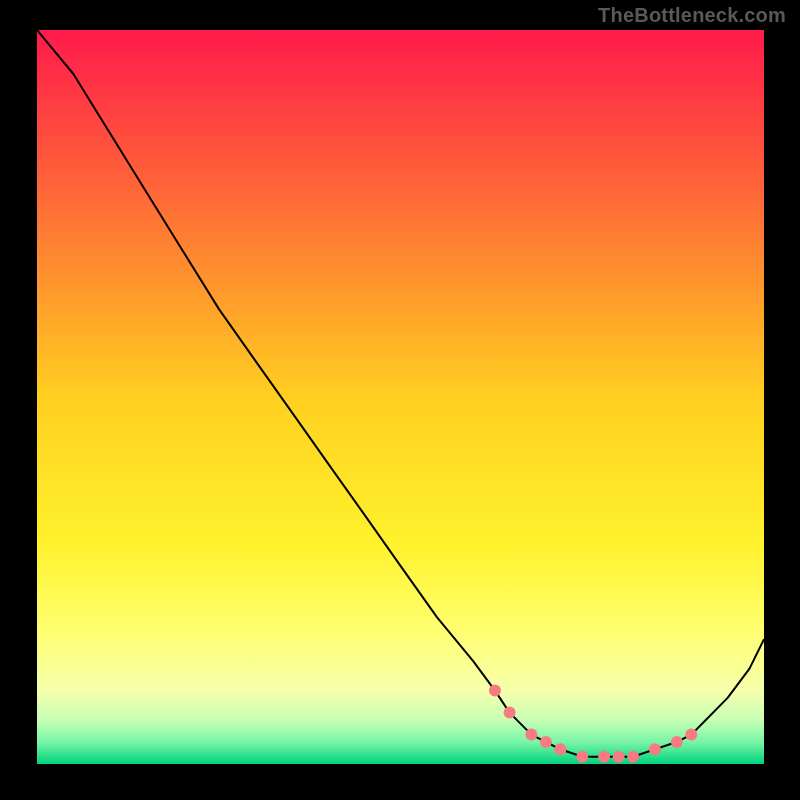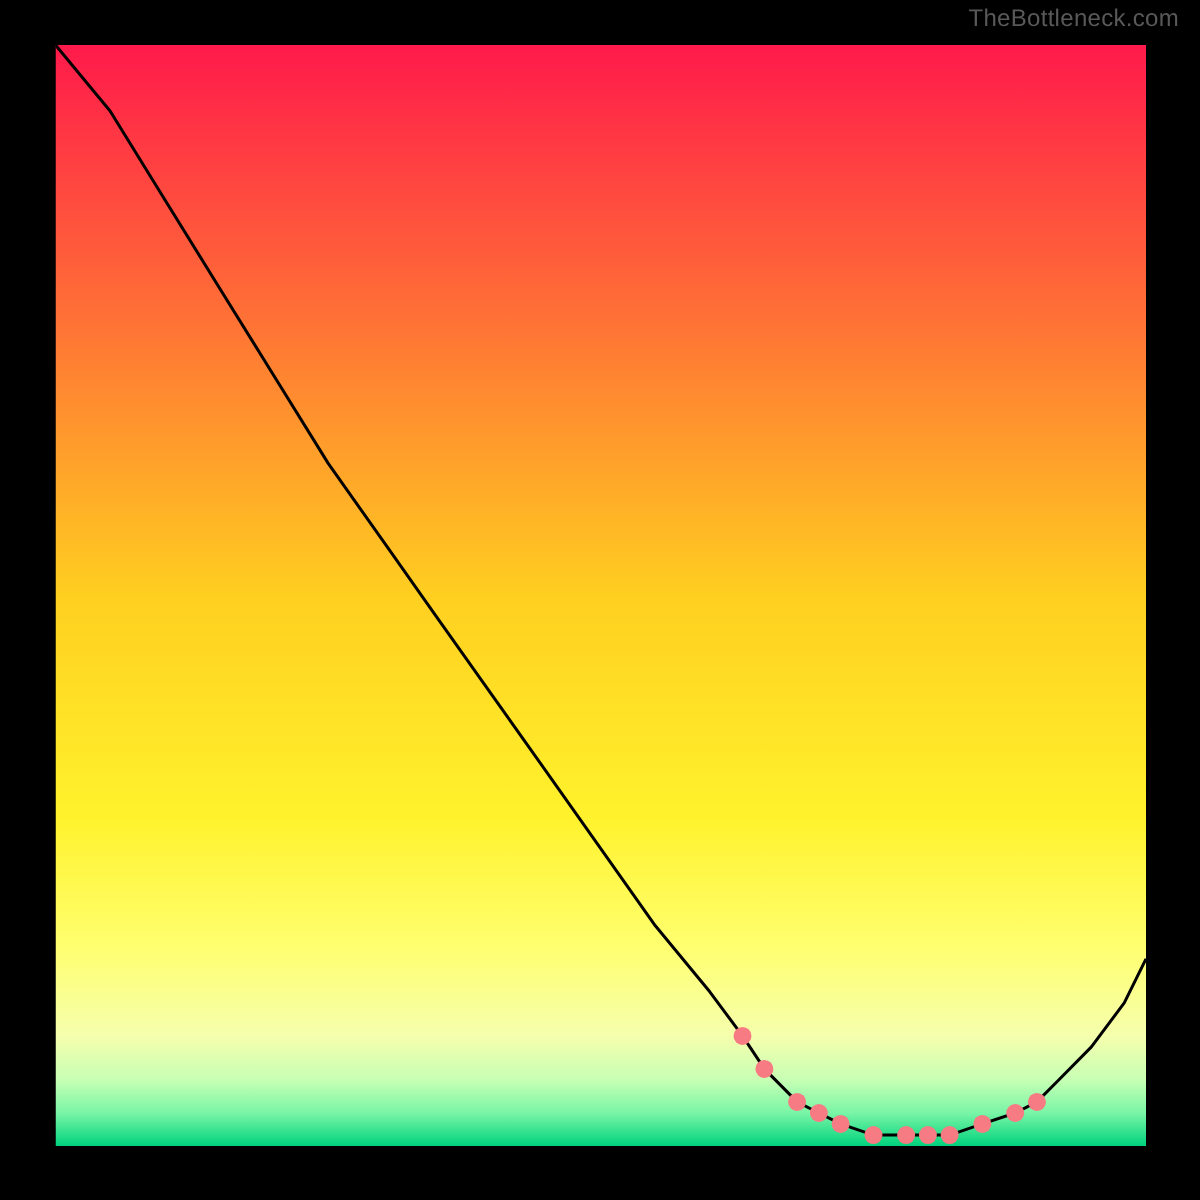--- a/index.html
+++ b/index.html
@@ -14,22 +14,22 @@
     position: relative;
     width: 800px;
     height: 800px;
     background: #000;
   }
   .watermark {
     position: absolute;
     top: 4px;
     right: 14px;
     color: #595959;
-    font-size: 16px;
-    font-weight: 400;
+    font-size: 20px;
+    font-weight: 700;
     letter-spacing: 0.2px;
     z-index: 5;
   }
   .plot {
     position: absolute;
     left: 37px;
     top: 30px;
     width: 727px;
     height: 734px;
   }

